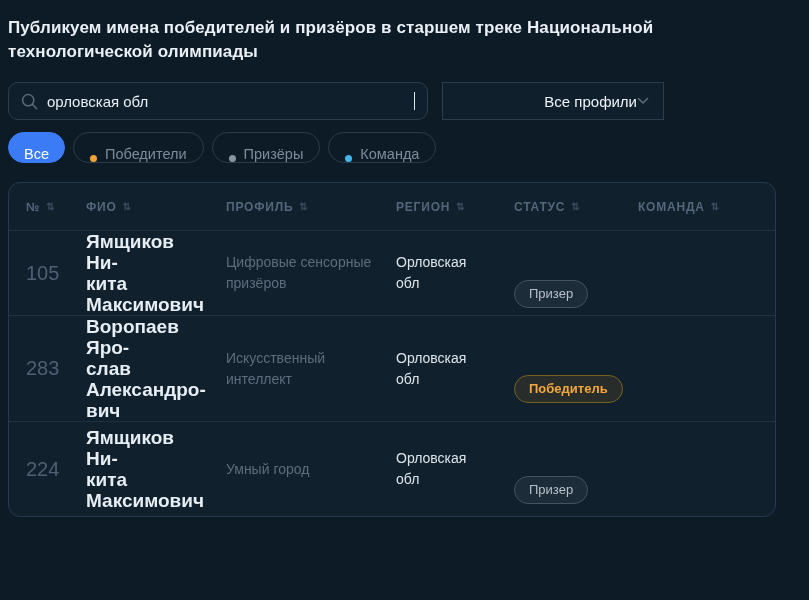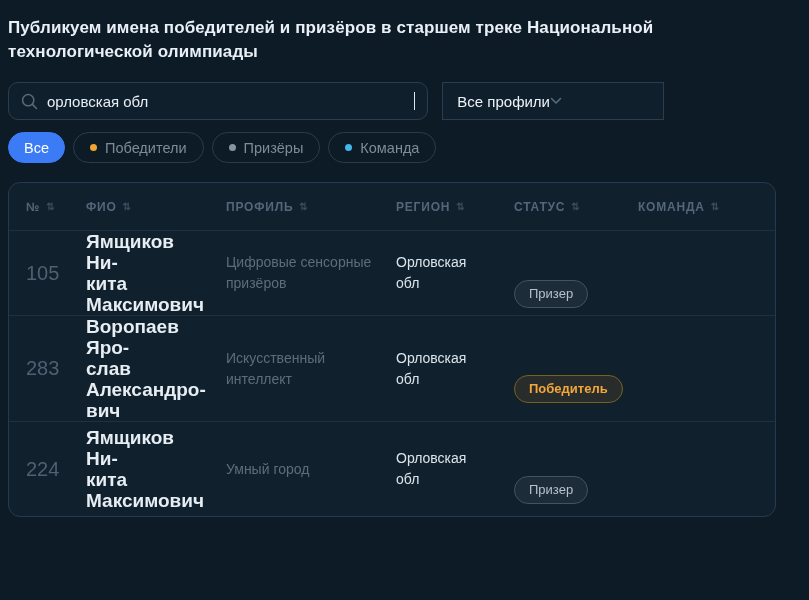--- a/index.html
+++ b/index.html
@@ -54,33 +54,33 @@
     margin-left: -6px; flex: none;
   }
   .select-box {
     width: 258px;
     height: 38px;
     border: 1px solid #2b3d4e;
     border-radius: 0;
     background: #0f1f2c;
     display: flex;
     align-items: center;
-    justify-content: flex-start;
+    justify-content: flex-end;
     padding: 0 14px;
     cursor: pointer;
   }
   .select-box .sel-value { font-size: 15px; color: #eef3f8; }
 
   
   .chips { margin-top: 12px; display: flex; gap: 8px; }
   .chip {
     height: 31px;
     border-radius: 16px;
     display: inline-flex;
-    align-items: center;
+    align-items: flex-end;
     padding: 0 16px;
     font-size: 14.5px;
     color: #7d8b9a;
     border: 1px solid #2b3b4a;
     background: transparent;
     gap: 8px;
     cursor: pointer;
     font-family: "Liberation Sans", sans-serif;
   }
   .chip.active {

